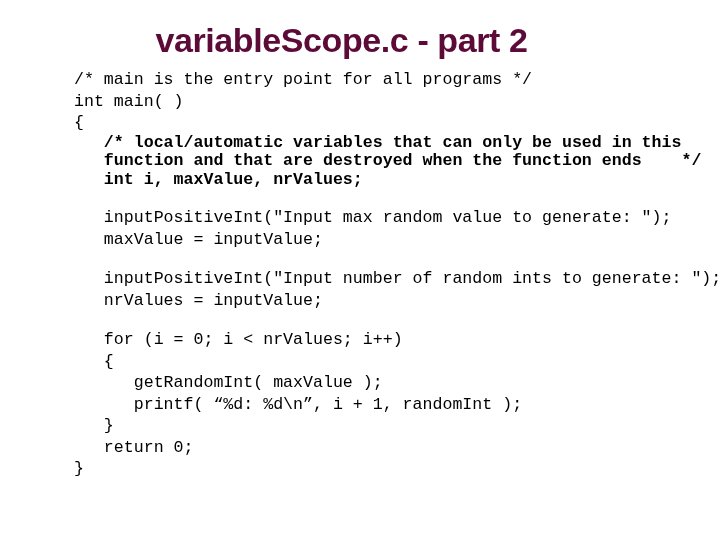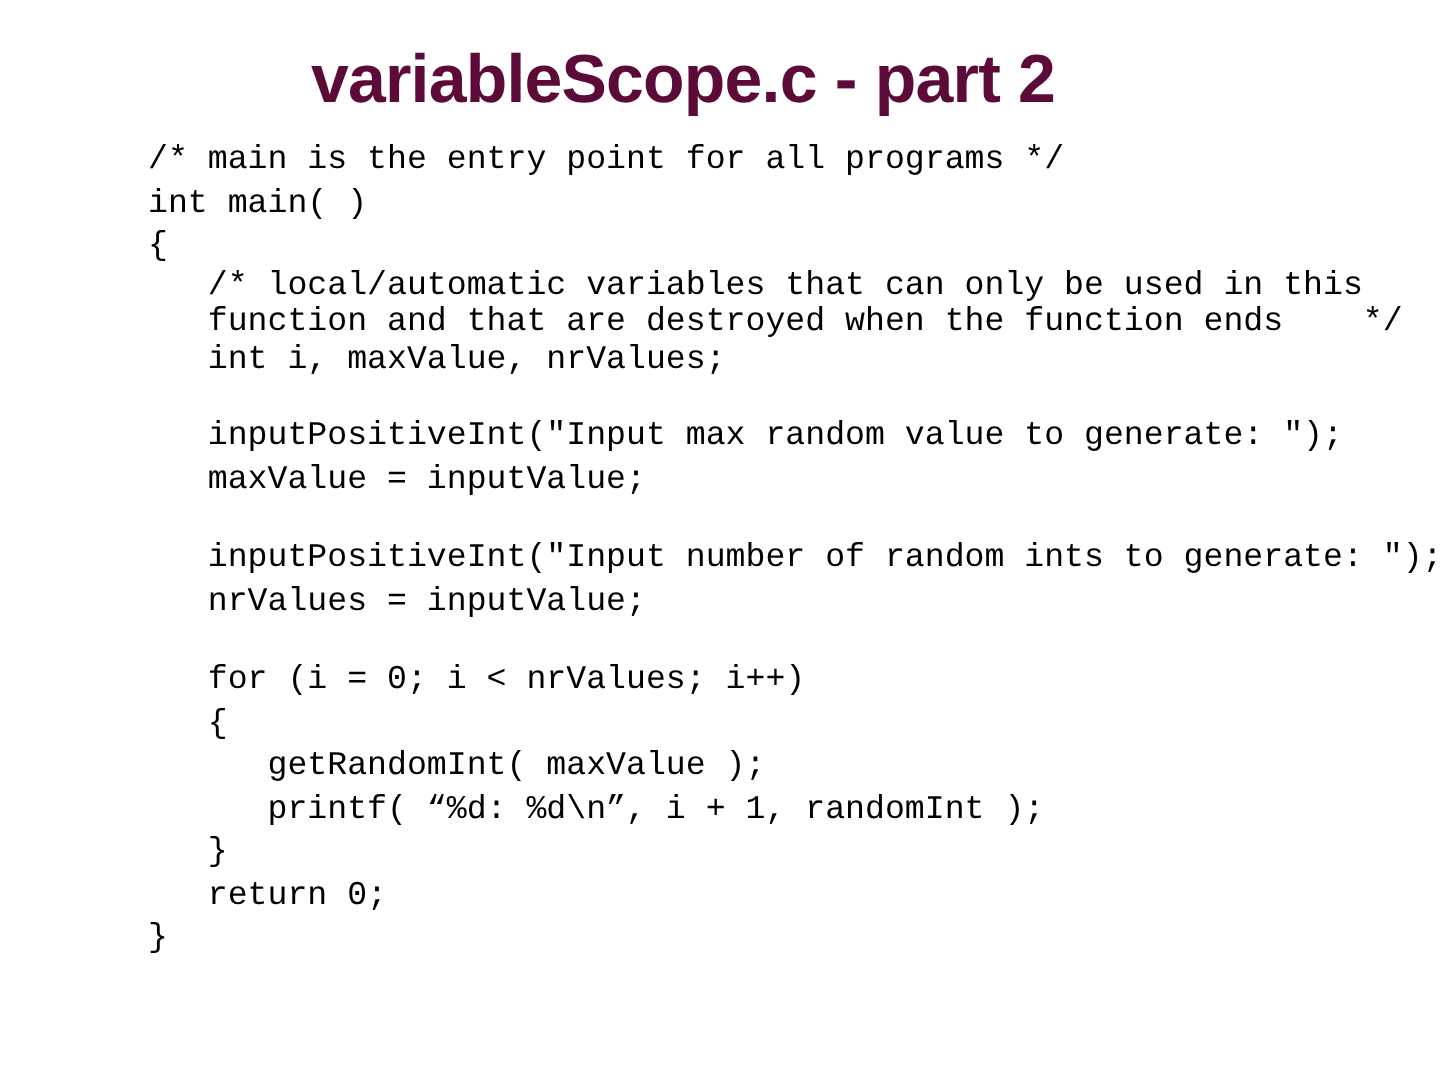--- a/index.html
+++ b/index.html
@@ -54,21 +54,21 @@
 
   .code-line {
     display: block;
     height: 21.5px;
     line-height: 21.5px;
     white-space: pre;
   }
 
   
   .code-line.bold {
-    font-weight: normal;
+    font-weight: bold;
     height: 18.5px;
     line-height: 18.5px;
   }
 
   .code-line.blank {
     height: 18px;
     line-height: 18px;
   }
 </style>
 </head>

